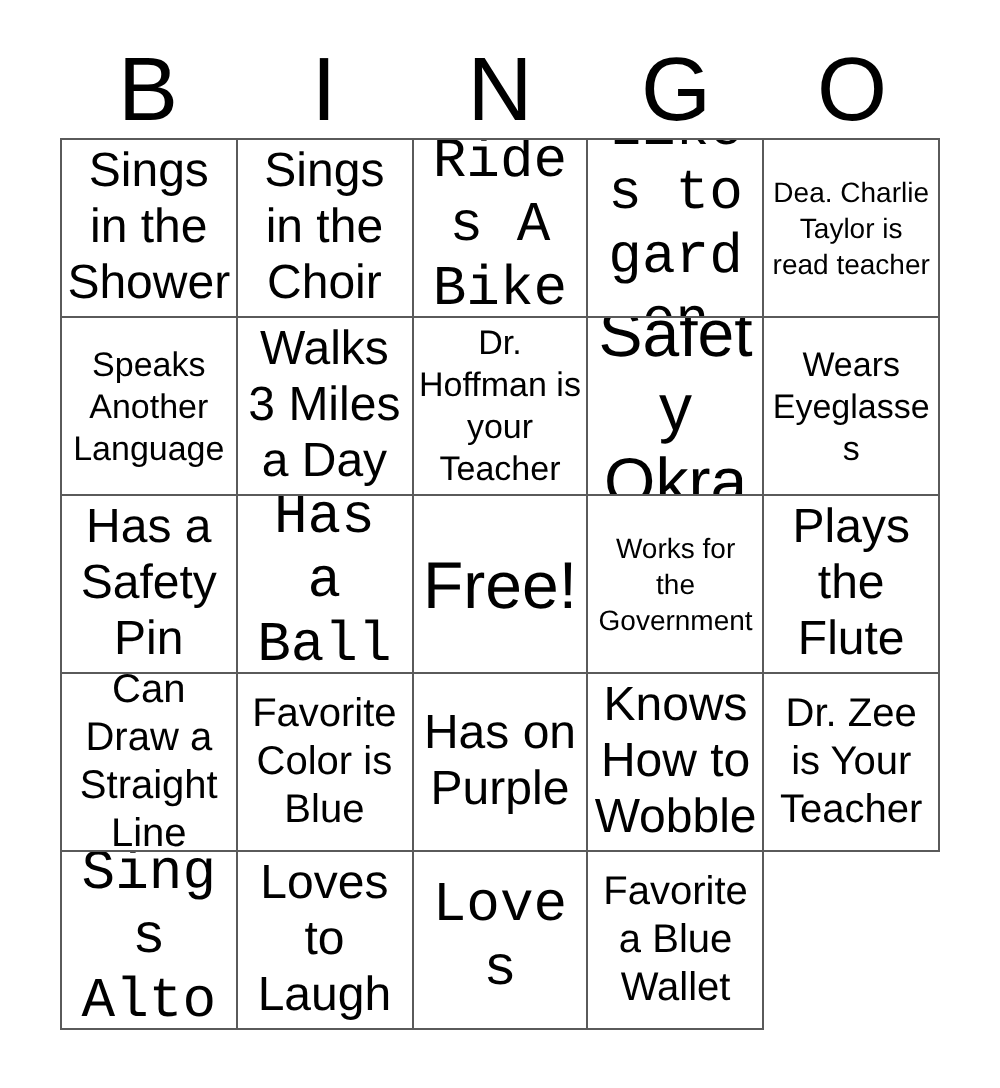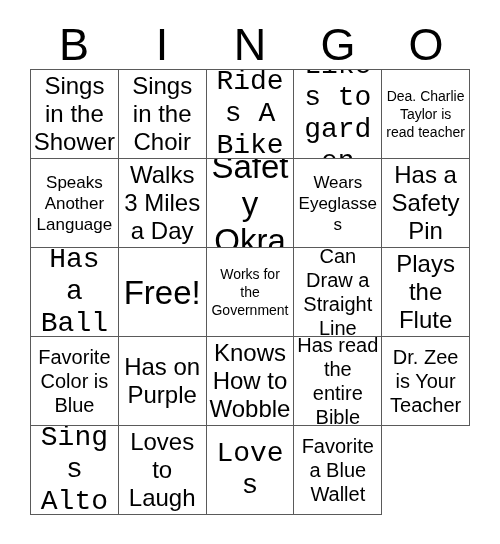--- a/index.html
+++ b/index.html
@@ -119,57 +119,57 @@
     <div class="cell sz-xs">
         <span class="cell-text">Dea. Charlie Taylor is read teacher</span>
       </div>
 
     <div class="cell sz-sm">
         <span class="cell-text">Speaks Another Language</span>
       </div>
     <div class="cell sz-lg">
         <span class="cell-text">Walks 3 Miles a Day</span>
       </div>
+    <div class="cell sz-sm">
+        <span class="cell-text">Dr. Hoffman is your Teacher</span>
+      </div>
     <div class="cell sz-xxl">
         <span class="cell-text">Safety Okra</span>
       </div>
     <div class="cell sz-sm">
         <span class="cell-text">Wears Eyeglasses</span>
       </div>
 
     <div class="cell sz-lg">
         <span class="cell-text">Has a Safety Pin</span>
       </div>
     <div class="cell sz-xl">
         <span class="cell-text">Has a Ball</span>
       </div>
     <div class="cell sz-xxl">
         <span class="cell-text">Free!</span>
       </div>
     <div class="cell sz-xs">
         <span class="cell-text">Works for the Government</span>
       </div>
+    <div class="cell sz-lg">
+        <span class="cell-text">Plays the Flute</span>
+      </div>
+
     <div class="cell sz-md">
         <span class="cell-text">Can Draw a Straight Line</span>
-      </div>
-
-    <div class="cell sz-lg">
-        <span class="cell-text">Plays the Flute</span>
       </div>
     <div class="cell sz-md">
         <span class="cell-text">Favorite Color is Blue</span>
       </div>
     <div class="cell sz-lg">
         <span class="cell-text">Has on Purple</span>
       </div>
     <div class="cell sz-lg">
         <span class="cell-text">Knows How to Wobble</span>
-      </div>
-    <div class="cell sz-md">
-        <span class="cell-text">Has read the entire Bible</span>
       </div>
 
     <div class="cell sz-md">
         <span class="cell-text">Dr. Zee is Your Teacher</span>
       </div>
     <div class="cell sz-xl">
         <span class="cell-text">Sings Alto</span>
       </div>
     <div class="cell sz-lg">
         <span class="cell-text">Loves to Laugh</span>

